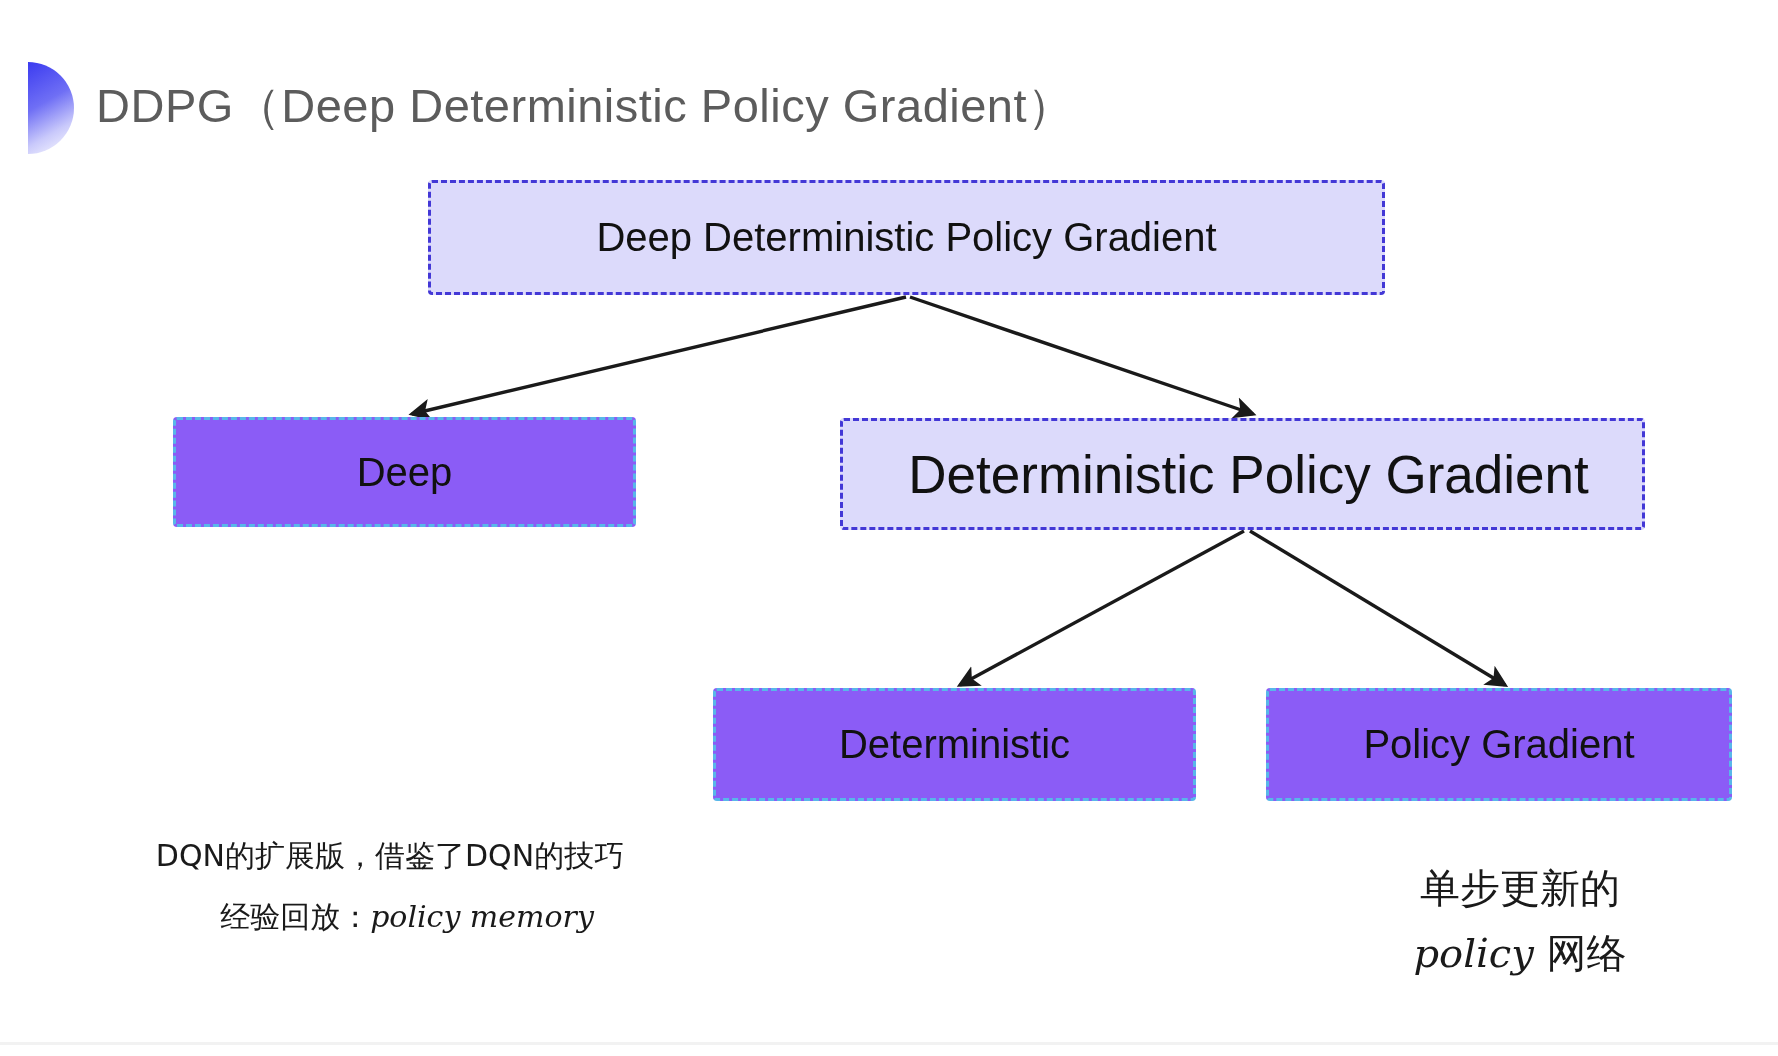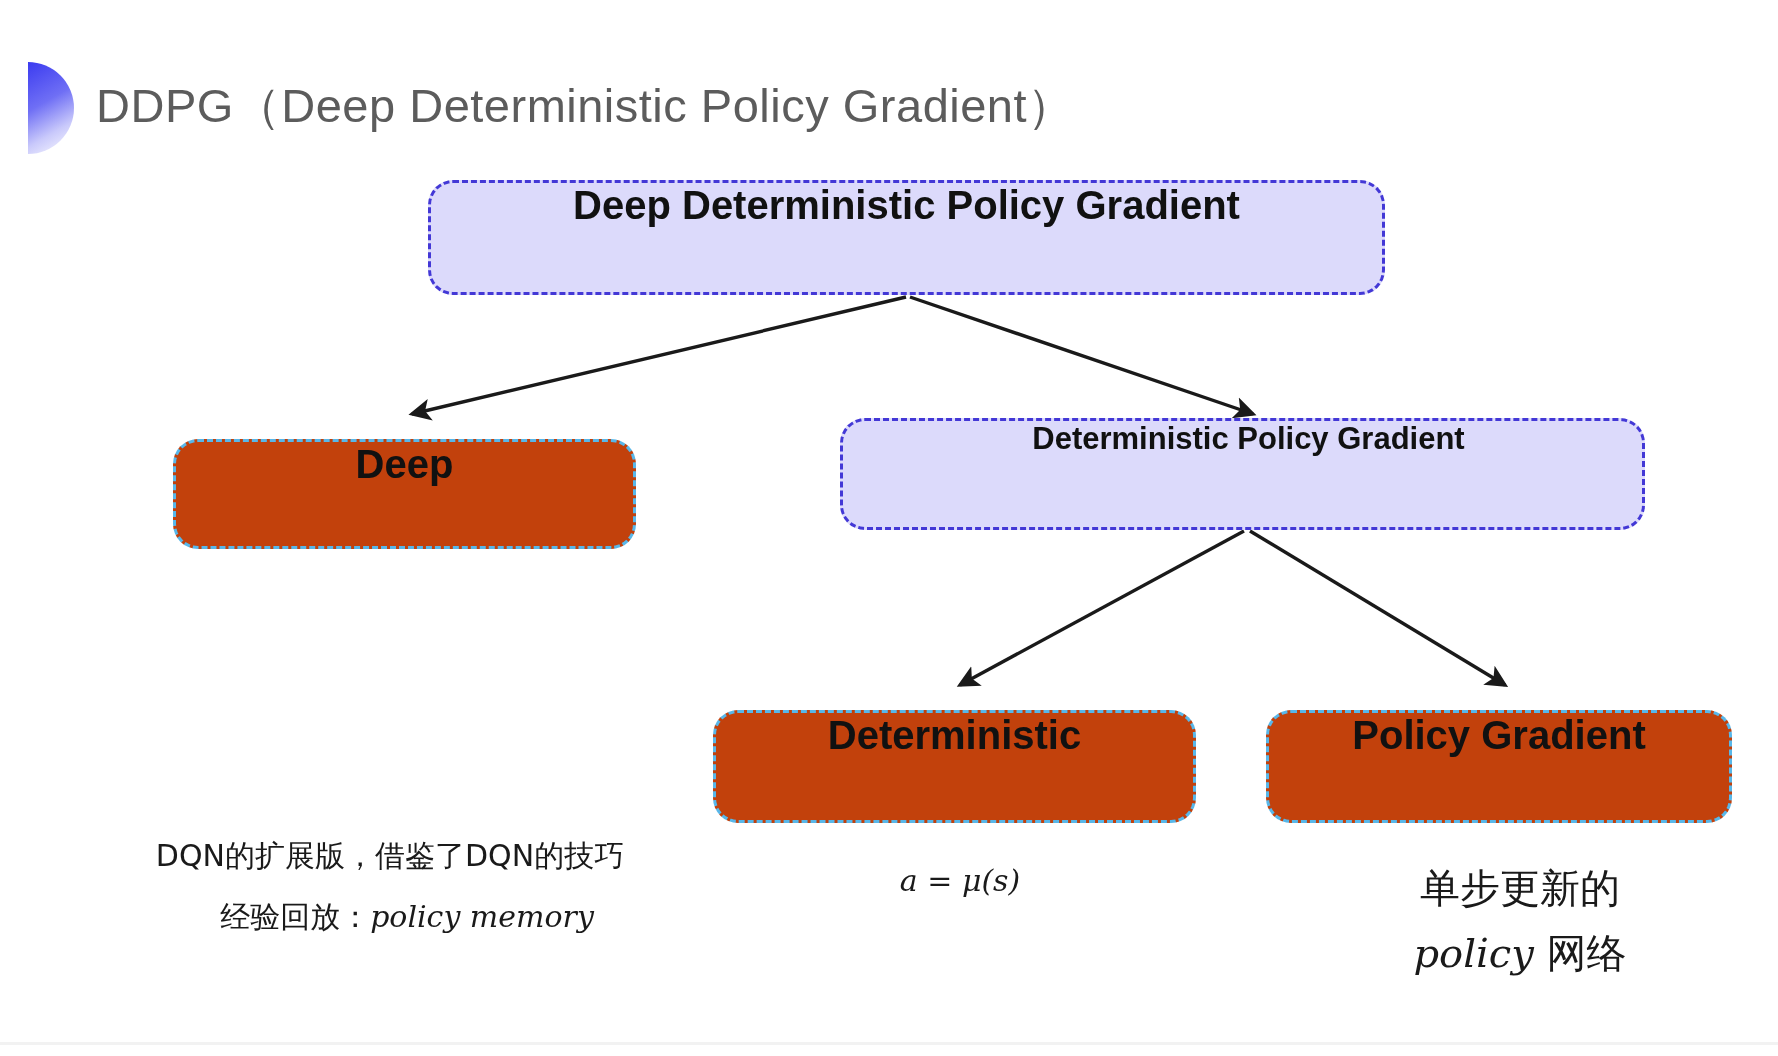--- a/index.html
+++ b/index.html
@@ -38,38 +38,37 @@
     font-weight:400;
     letter-spacing:0.5px;
     white-space:nowrap;
   }
   
   #arrows{position:absolute;left:0;top:0;width:1778px;height:1056px;pointer-events:none;}
   
   .node{
     position:absolute;
     box-sizing:border-box;
-    display:flex;align-items:flex-start;justify-content:center;
-    border-radius:25px;
+    display:flex;align-items:center;justify-content:center;
+    border-radius:4px;
     text-align:center;
     color:#111111;
-    font-weight:700;
+    font-weight:400;
   }
   .node.purple{
     background:#dcdafb;
     border:3px dashed #4338d6;
   }
   .node.blue{
-    background:#c2410c;
+    background:#8b5cf6;
     border:3px dashed #58b7e9;
-    margin-top:22px;
   }
   #node-root{left:428px;top:180px;width:957px;height:115px;font-size:40px;}
   #node-deep{left:173px;top:417px;width:463px;height:110px;font-size:40px;}
-  #node-dpg{left:840px;top:418px;width:805px;height:112px;font-size:31px;padding-left:12px;}
+  #node-dpg{left:840px;top:418px;width:805px;height:112px;font-size:53px;padding-left:12px;}
   #node-det{left:713px;top:688px;width:483px;height:113px;font-size:40px;}
   #node-pg{left:1266px;top:688px;width:466px;height:113px;font-size:40px;}
   
   .caption{
     position:absolute;
     color:#1a1a1a;
     text-align:center;
     line-height:1.42;
   }
   .caption .ln{display:block;white-space:nowrap;}
@@ -129,21 +128,20 @@
   <div id="node-pg" class="node blue">
     <span>Policy Gradient</span>
   </div>
 
   <div id="caption-deep" class="caption">
     <span class="ln cjk">DQN的扩展版，借鉴了DQN的技巧</span>
     <span class="ln indent-1"><span class="cjk">经验回放：</span><span class="mathit">policy memory</span></span>
   </div>
 
   <div id="caption-det" class="caption">
-    <span class="ln mathit">a = μ(s)</span>
   </div>
 
   <div id="caption-pg" class="caption">
     <span class="ln cjk">单步更新的</span>
     <span class="ln"><span class="mathit">policy</span><span class="cjk"> 网络</span></span>
   </div>
 
   <div class="edge-strip"></div>
 </div>
 

